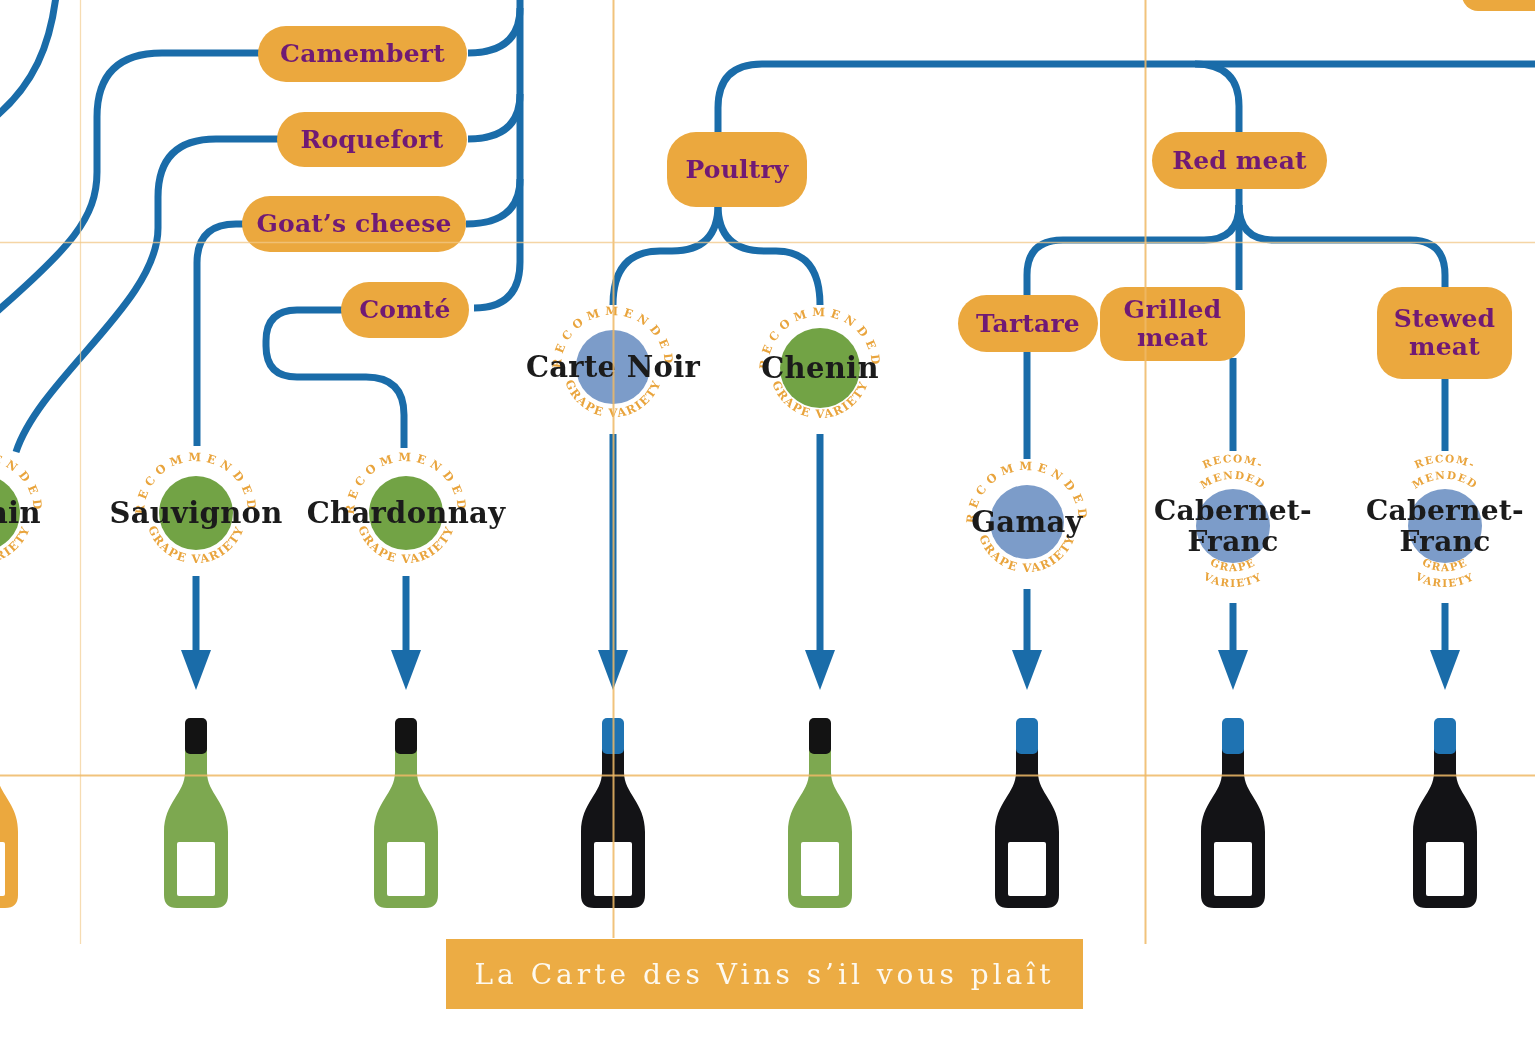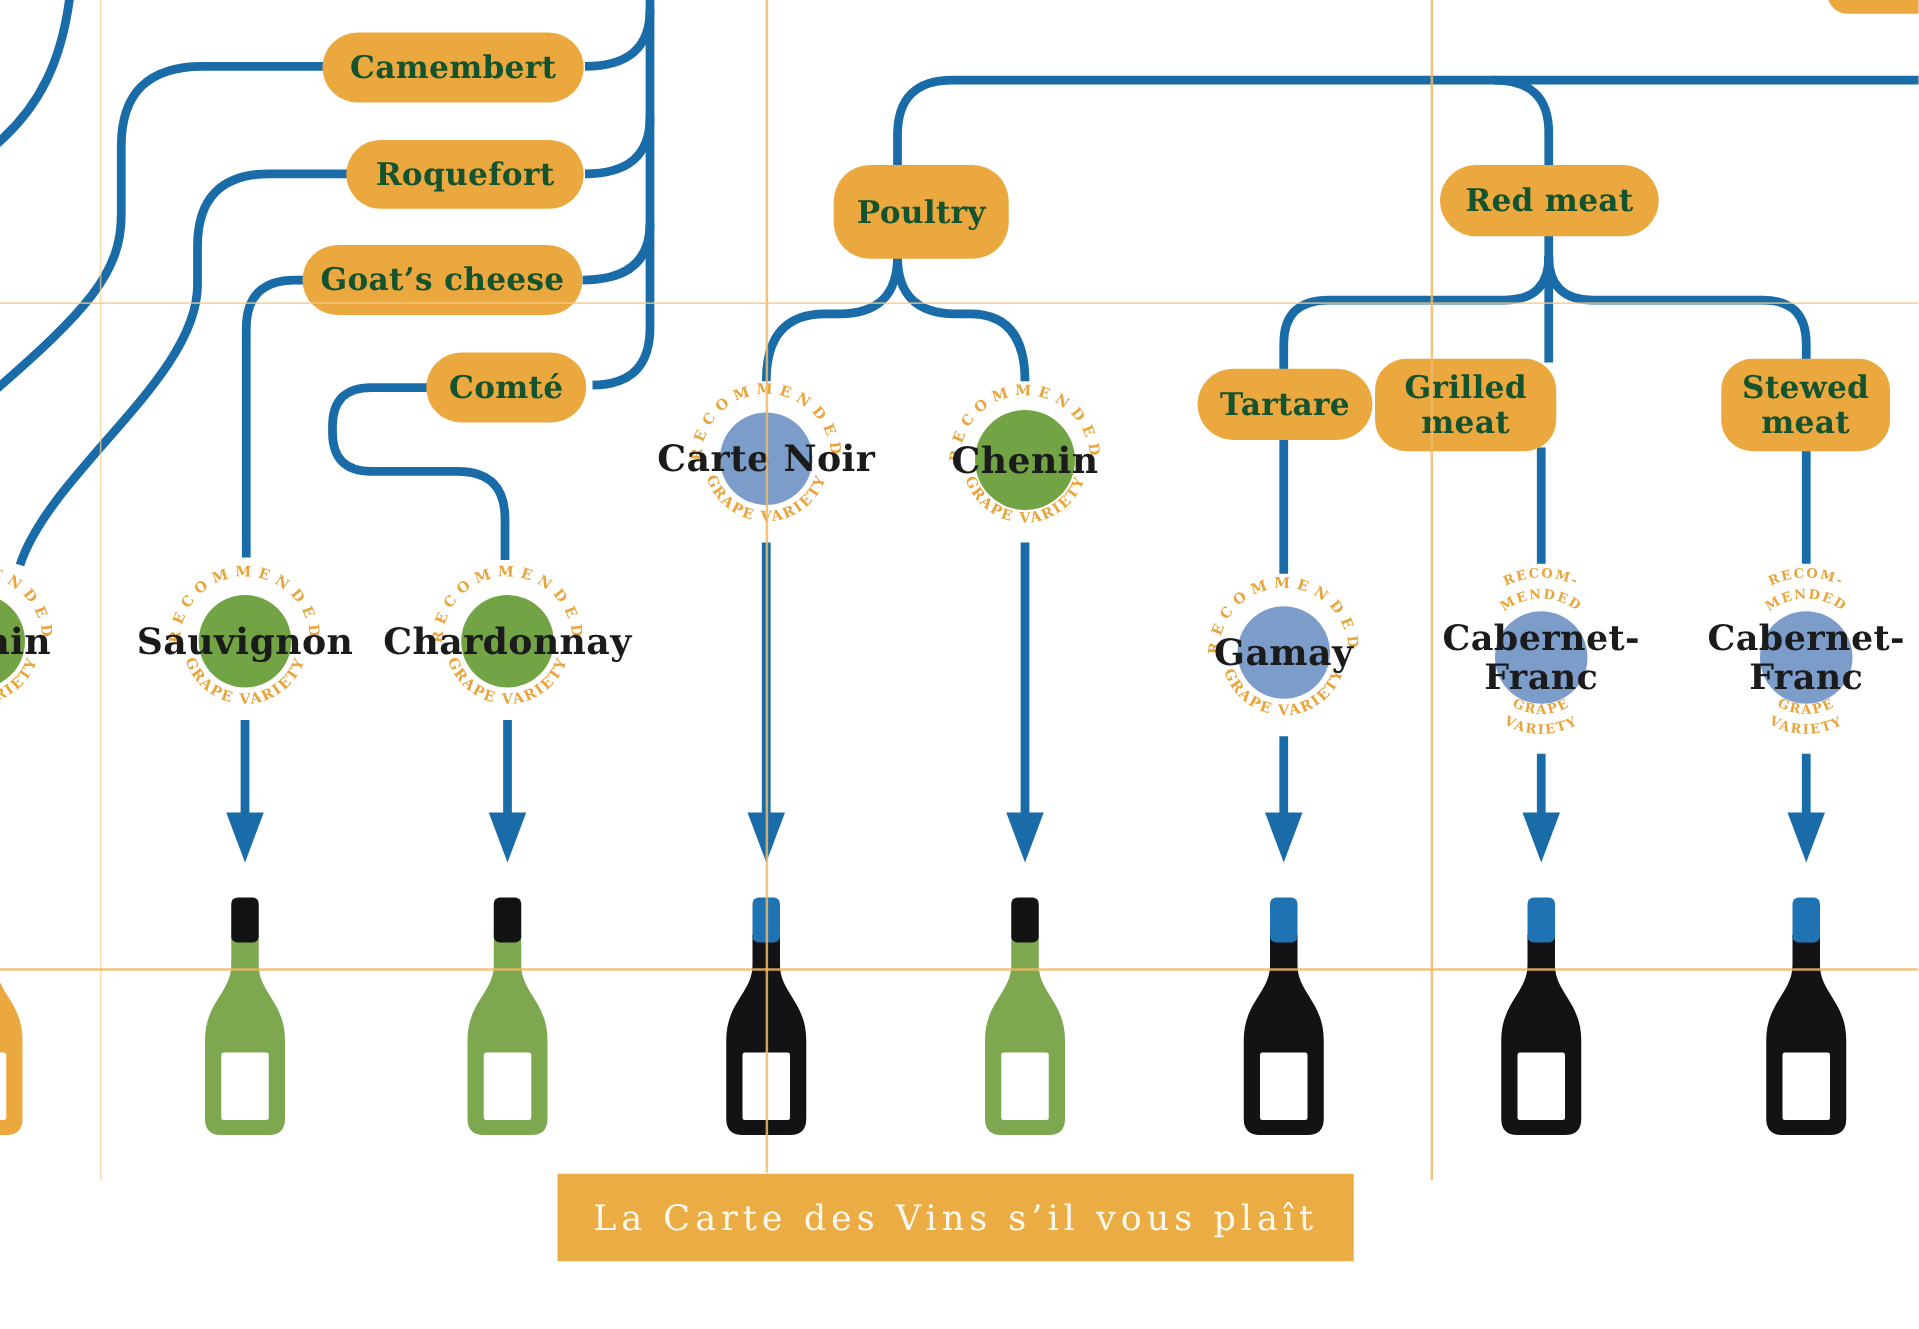--- a/index.html
+++ b/index.html
@@ -4,21 +4,21 @@
 <style>
   html,body{margin:0;padding:0;background:#ffffff;}
   #stage{
     position:relative;width:1535px;height:1063px;overflow:hidden;
     background:#ffffff;font-family:"DejaVu Serif",serif;
   }
   svg.layer{position:absolute;left:0;top:0;}
   .art{z-index:1;}
   .folds{z-index:40;pointer-events:none;}
   .pill{
-    position:absolute;z-index:10;background:#EBA83E;color:#14532d;
+    position:absolute;z-index:10;background:#EBA83E;color:#701a75;
     font-weight:bold;font-size:25px;line-height:1.12;letter-spacing:.2px;
     display:flex;align-items:center;justify-content:center;text-align:center;
     border-radius:29px;
   }
   .pill.sq{border-radius:25px;}
   .badge{position:absolute;z-index:10;width:150px;height:150px;}
   .badge svg{position:absolute;left:0;top:0;overflow:visible;}
   .badge-name{
     position:absolute;left:-45px;top:0;width:240px;height:150px;
     display:flex;flex-direction:column;align-items:center;justify-content:center;
@@ -142,21 +142,21 @@
     </div>
   <div class="pill" style="left:1152px;top:132px;width:175px;height:57px;">
       <span>Red meat</span>
     </div>
   <div class="pill" style="left:958px;top:295px;width:140px;height:57px;">
       <span>Tartare</span>
     </div>
   <div class="pill sq" style="left:1100px;top:287px;width:145px;height:74px;padding:0 18px;box-sizing:border-box;">
       <span>Grilled meat</span>
     </div>
-  <div class="pill sq" style="left:1377px;top:287px;width:135px;height:74px;padding:0 14px;box-sizing:border-box;">
+  <div class="pill sq" style="left:1377px;top:287px;width:135px;height:92px;padding:0 14px;box-sizing:border-box;">
       <span>Stewed meat</span>
     </div>
   <div class="pill" style="left:1462px;top:-22px;width:95px;height:33px;border-radius:16px;"></div>
 
   <div class="badge" style="left:-93px;top:438px;">
     <svg width="150" height="150" viewBox="0 0 150 150">
       <defs>
         <path id="aLt" d="M 24.6 88 A 52 52 0 1 1 125.4 88"></path>
         <path id="aLb" d="M 27.3 90 A 50 50 0 0 0 122.7 90"></path>
       </defs>

